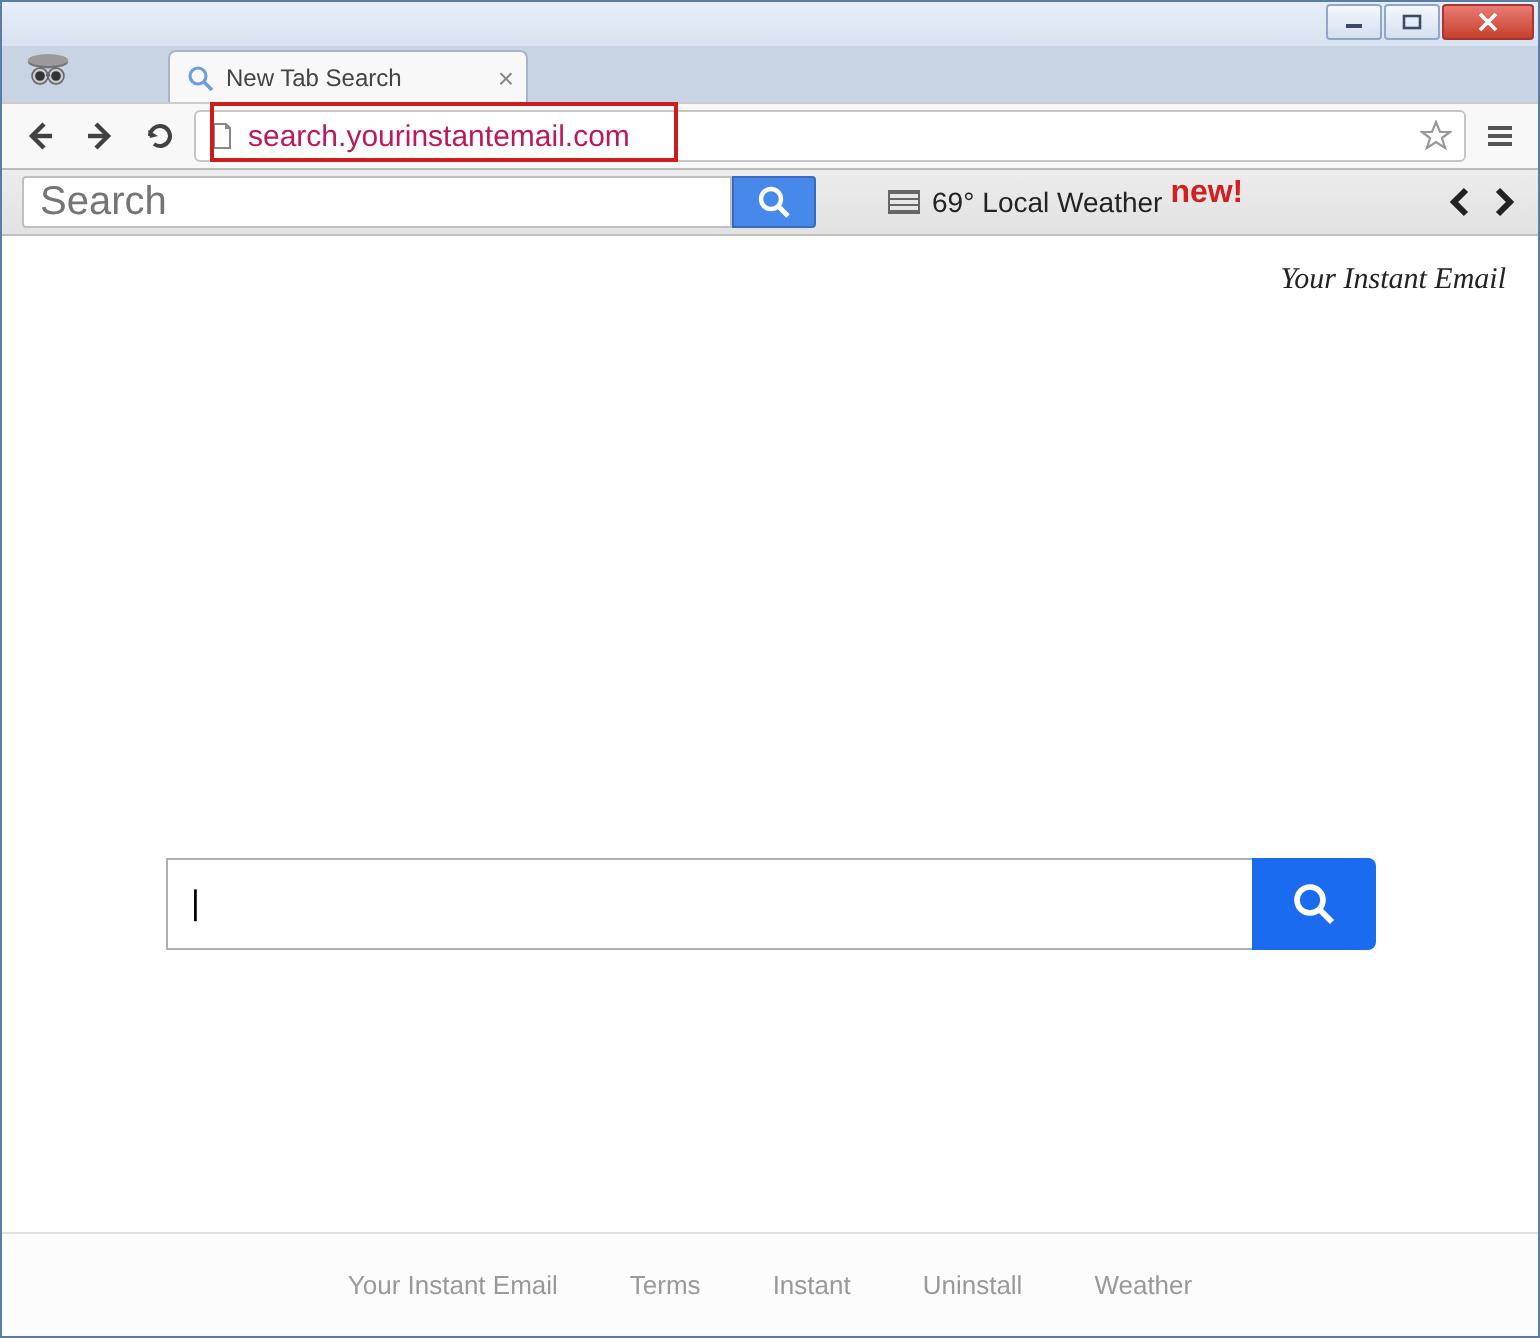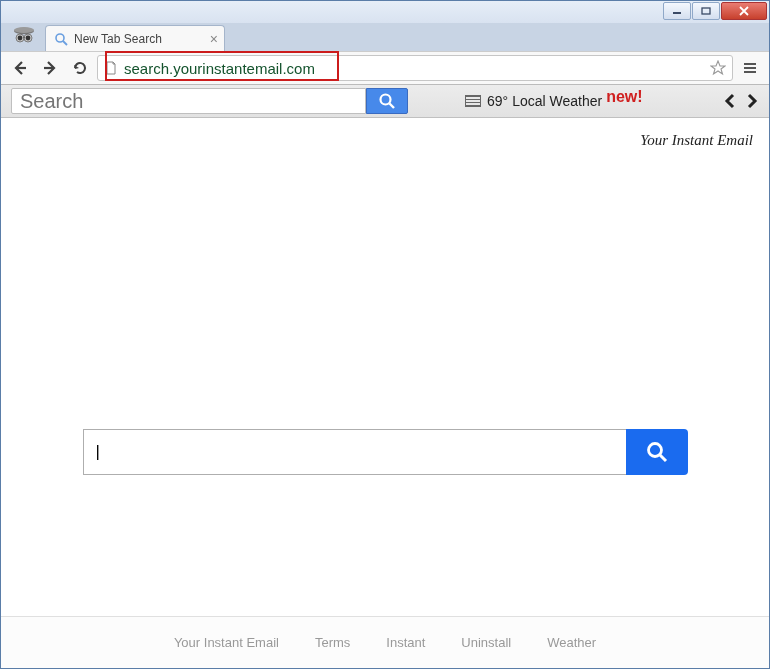--- a/index.html
+++ b/index.html
@@ -69,20 +69,21 @@
   background: #f8f8f8;
   border: 1px solid #a5b5cb;
   border-bottom: none;
   border-radius: 4px 4px 0 0;
   display: flex;
   align-items: center;
   padding: 0 8px;
   font-size: 12px;
   color: #444;
   position: relative;
+  margin-left: 39px;
 }
 .tab .favicon {
   width: 14px;
   height: 14px;
   margin-right: 6px;
 }
 .tab .close-tab {
   position: absolute;
   right: 6px;
   color: #888;
@@ -120,21 +121,21 @@
   padding: 0 6px;
   position: relative;
 }
 .addrwrap .page-icon {
   width: 14px;
   height: 14px;
   margin-right: 6px;
 }
 .addrwrap .url {
   font-size: 15px;
-  color: #14532d;
+  color: #be185d;
   font-family: Arial, sans-serif;
 }
 .star {
   color: #aaa;
 }
 .red-box {
   position: absolute;
   left: 104px;
   top: 50px;
   width: 234px;
@@ -175,21 +176,21 @@
   width: 42px;
   height: 26px;
   background: #4789ea;
   border-radius: 0 2px 2px 0;
   display: flex;
   align-items: center;
   justify-content: center;
   border: 1px solid #3a6bc0;
 }
 .weather {
-  margin-left: 57px;
+  margin-left: 36px;
   display: flex;
   align-items: center;
   font-size: 14px;
   color: #232323;
 }
 .weather .wicon {
   width: 16px;
   height: 12px;
   border: 1px solid #666;
   background: repeating-linear-gradient(to bottom, #666 0 1px, transparent 1px 3px);

